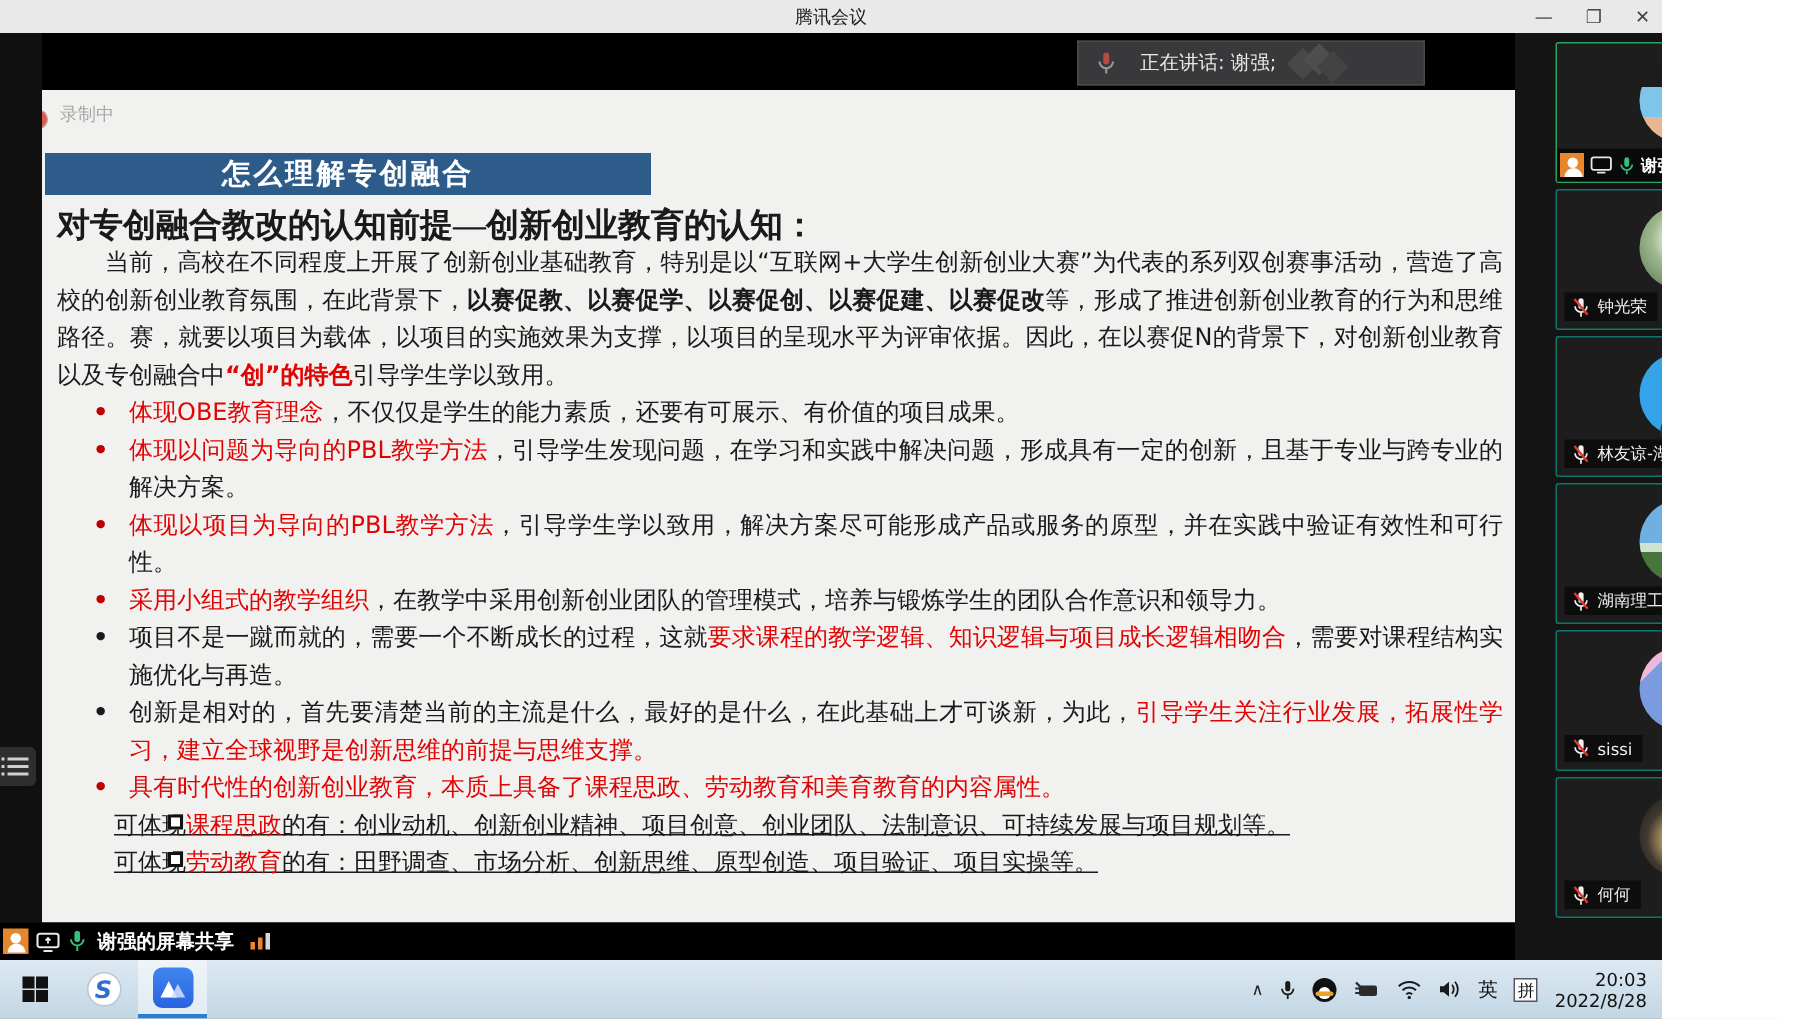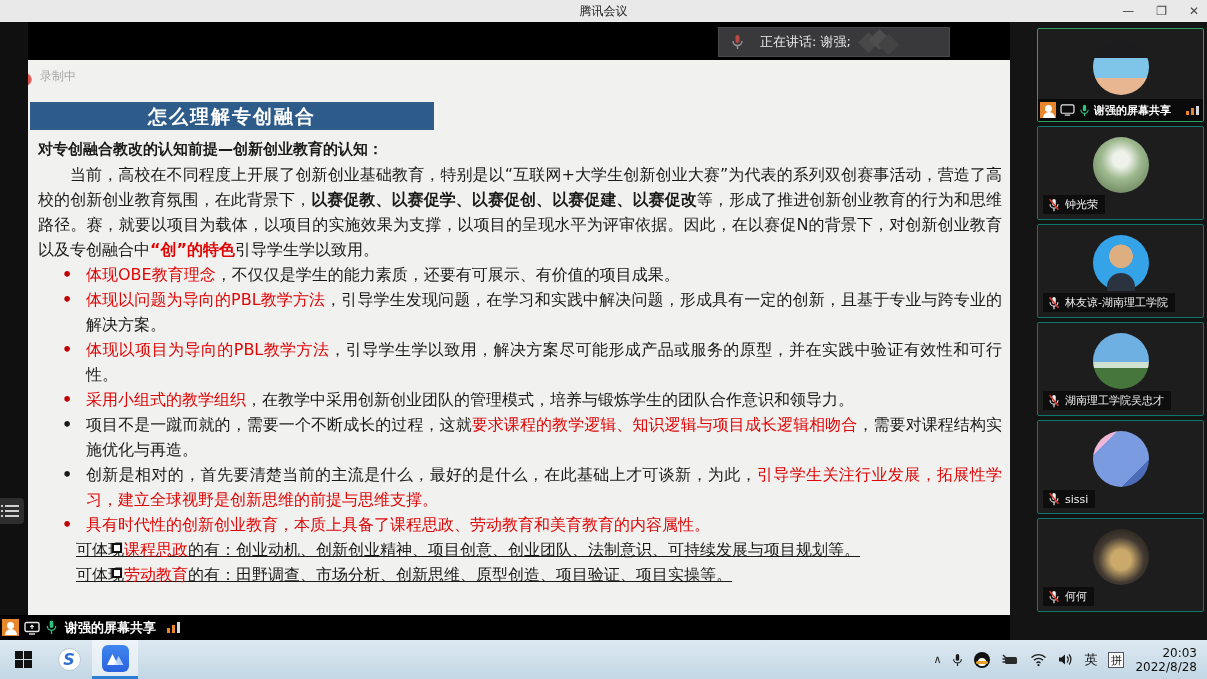--- a/index.html
+++ b/index.html
@@ -1,17 +1,17 @@
 <!DOCTYPE html>
 <html><head>
 <meta charset="utf-8">
 <style>
   * { margin:0; padding:0; box-sizing:border-box; }
   html,body { width:1207px; height:679px; overflow:hidden; font-family:"DejaVu Sans","Liberation Sans",sans-serif; }
-  .window { position:relative; width:1207px; height:679px; background:#161616; }
+  .window { position:relative; width:1108px; height:679px; background:#161616; }
 
   
   .titlebar { position:absolute; top:0; left:0; width:100%; height:22px; background:#e9e9e9; display:flex; align-items:center; }
   .titlebar .title { position:absolute; left:0; right:0; text-align:center; font-size:12px; color:#222; }
   .win-controls { position:absolute; right:8px; top:0; height:22px; display:flex; align-items:center; gap:22px; }
   .win-controls span { font-size:12px; color:#444; cursor:default; }
 
   
   .content { position:absolute; top:22px; left:0; right:0; bottom:39px; background:#161616; display:flex; }
   .stage { position:relative; width:1010px; height:100%; background:#0c0c0c; flex:none; }
@@ -27,21 +27,21 @@
   .toast .wm i:nth-child(2){ left:11px; top:0px; background:#606060; }
   .toast .wm i:nth-child(3){ left:20px; top:5px; background:#4c4c4c; }
 
   
   .slide { position:absolute; left:28px; top:38px; width:982px; height:555px; background:#f1f1ef; color:#1a1a1a; overflow:hidden; }
   .rec { position:absolute; left:-8px; top:8px; display:flex; align-items:flex-end; gap:9px; opacity:.85; }
   .rec .dot { width:11px; height:11px; border-radius:50%; background:#e03a2f; box-shadow:0 0 0 1px rgba(120,30,30,.5); }
   .rec .lbl { font-size:12px; color:#9a9a9a; }
   .banner { margin:42px 0 0 2px; width:404px; height:28px; background:#2e5c8a; color:#fff; font-size:19px; font-weight:bold; text-align:center; line-height:28px; letter-spacing:2px; }
   .slide-body { margin-top:7px; font-size:16px; line-height:25px; }
-  .h-line { font-weight:bold; font-size:15px; padding:0 8px 0 10px; }
+  .h-line { font-weight:bold; font-size:22px; padding:0 8px 0 10px;font-family:Liberation Serif, serif; }
   .para { padding:0 8px 0 10px; text-indent:2em; text-align:justify; }
   .li { position:relative; padding:0 8px 0 58px; text-align:justify; }
   .li .marker { position:absolute; left:34px; top:0; font-weight:bold; }
   .li .marker.red { color:#c00000; }
   .li .marker.black { color:#1a1a1a; }
   .li.check { padding-left:48px;text-decoration:underline; }
   .li.check .marker { left:84px; top:6px; width:10px; height:10px; border:2px solid #111; background:#fff; }
   .red { color:#e00505; }
   .bold { font-weight:bold; }
 

